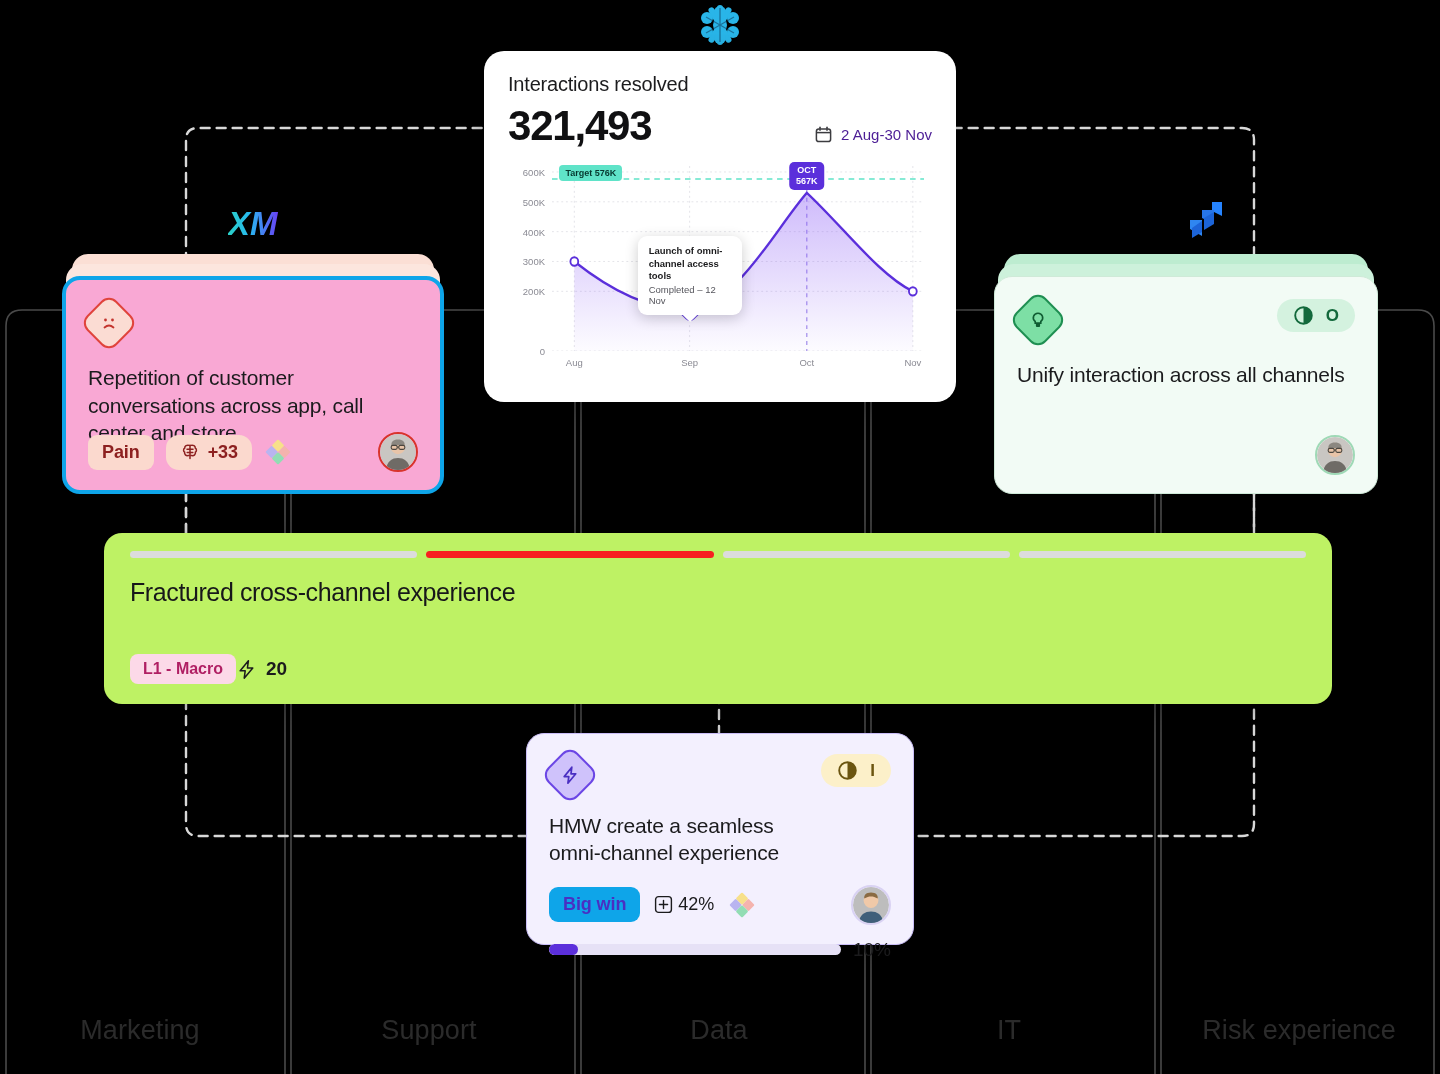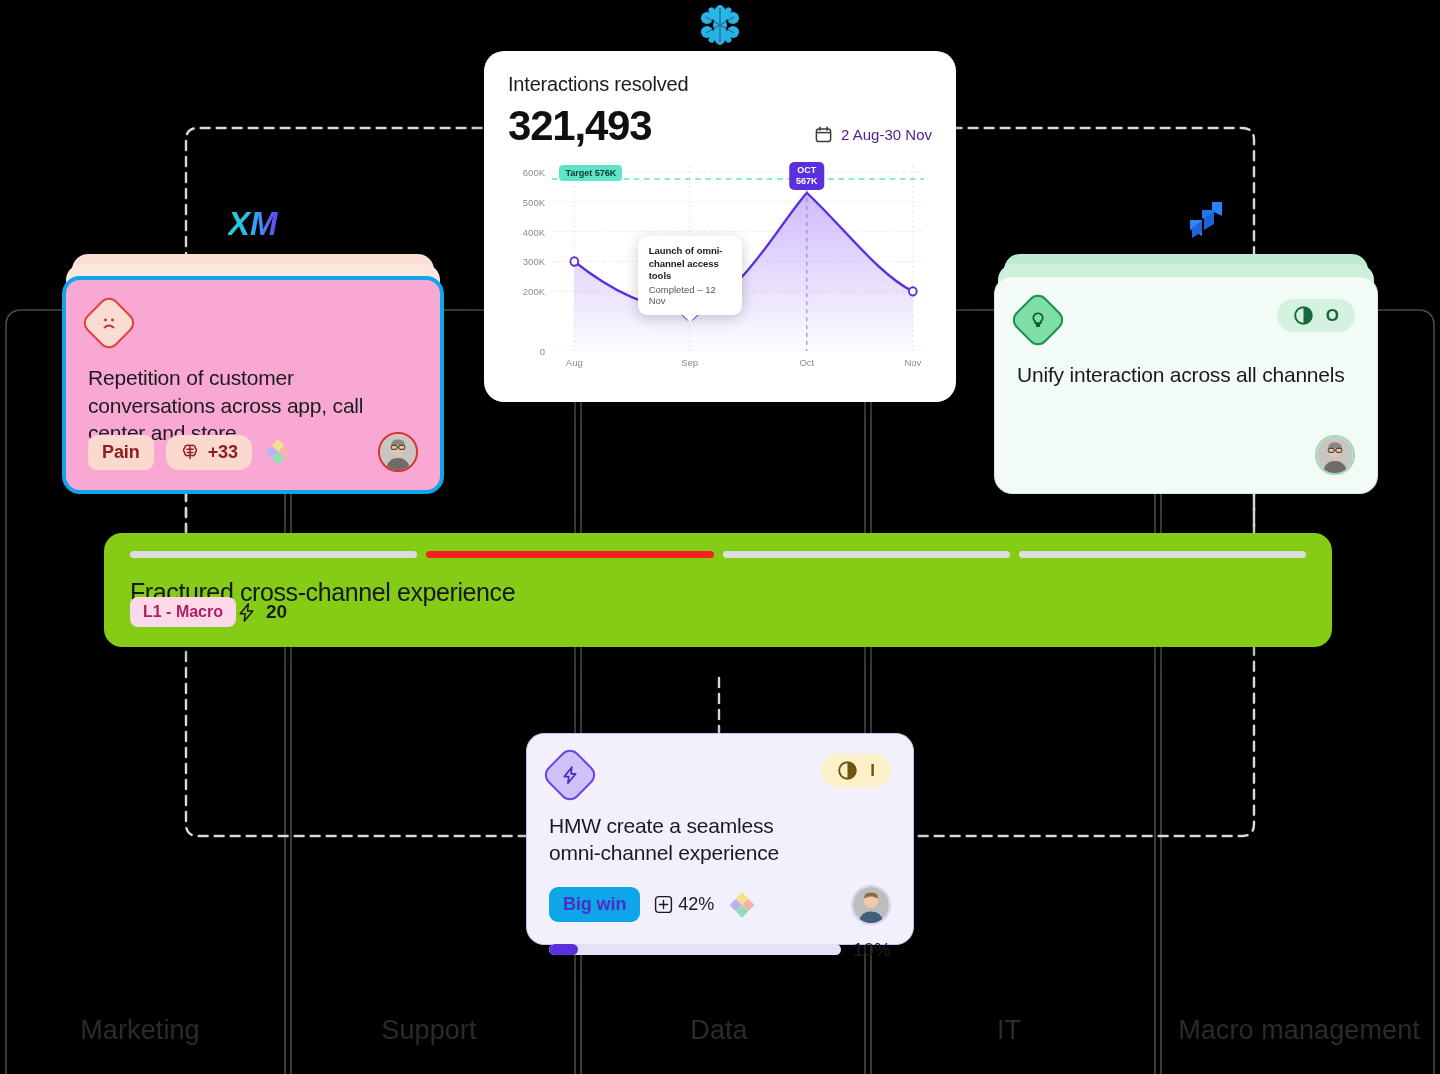--- a/index.html
+++ b/index.html
@@ -152,22 +152,22 @@
   .event-marker {
     position: absolute; width: 22px; height: 22px; border-radius: 6px;
     background: #cfc2fb; border: 1.6px solid #6b46e5;
     transform: translate(-50%,-50%) rotate(45deg);
     display: flex; align-items: center; justify-content: center; z-index: 5;
   }
   .event-marker svg { transform: rotate(-45deg); }
 
   
   #macro-bar {
-    position: absolute; left: 104px; top: 533px; width: 1228px; height: 114px;
-    background: #84cc16; border-radius: 18px; z-index: 8;
+    position: absolute; left: 104px; top: 533px; width: 1228px; height: 171px;
+    background: #bef264; border-radius: 18px; z-index: 8;
     box-shadow: 0 5px 22px rgba(0,0,0,.26);
     padding: 18px 26px;
   }
   .seg-track { display: flex; gap: 9px; }
   .seg { height: 7px; border-radius: 4px; flex: 1; }
   .macro-title {
     font-size: 25px; color: #17171a; letter-spacing: -.4px; margin-top: 20px;
   }
   .macro-footer {
     position: absolute; left: 26px; bottom: 20px;
@@ -213,21 +213,21 @@
       <line x1="871" y1="310" x2="871" y2="1074"></line>
       <line x1="1155" y1="310" x2="1155" y2="1074"></line>
       <line x1="1161" y1="310" x2="1161" y2="1074"></line>
       <path d="M 6 1074 L 6 326 Q 6 310 22 310 L 1418 310 Q 1434 310 1434 326 L 1434 1074"></path>
     </g>
   </svg>
   <div id="lane-0" class="lane-label" style="left:140px; transform:translateX(-50%);">Marketing</div>
   <div id="lane-1" class="lane-label" style="left:429px; transform:translateX(-50%);">Support</div>
   <div id="lane-2" class="lane-label" style="left:719px; transform:translateX(-50%);">Data</div>
   <div id="lane-3" class="lane-label" style="left:1009px; transform:translateX(-50%);">IT</div>
-  <div id="lane-4" class="lane-label" style="left:1299px; transform:translateX(-50%);">Macro management</div>
+  <div id="lane-4" class="lane-label" style="left:1299px; transform:translateX(-50%);">Risk experience</div>
 
   <svg class="wires" viewBox="0 0 1440 1074">
     <g stroke="#d8d8d8" stroke-width="2.4" fill="none" stroke-dasharray="9 7" stroke-linecap="round">
 
       <path d="M 186 262 L 186 140 Q 186 128 198 128 L 1242 128 Q 1254 128 1254 140 L 1254 262"></path>
 
       <path d="M 186 492 L 186 824 Q 186 836 198 836 L 1242 836 Q 1254 836 1254 824 L 1254 492"></path>
 
       <path d="M 186 492 L 186 533"></path>
       <path d="M 1254 492 L 1254 533"></path>

